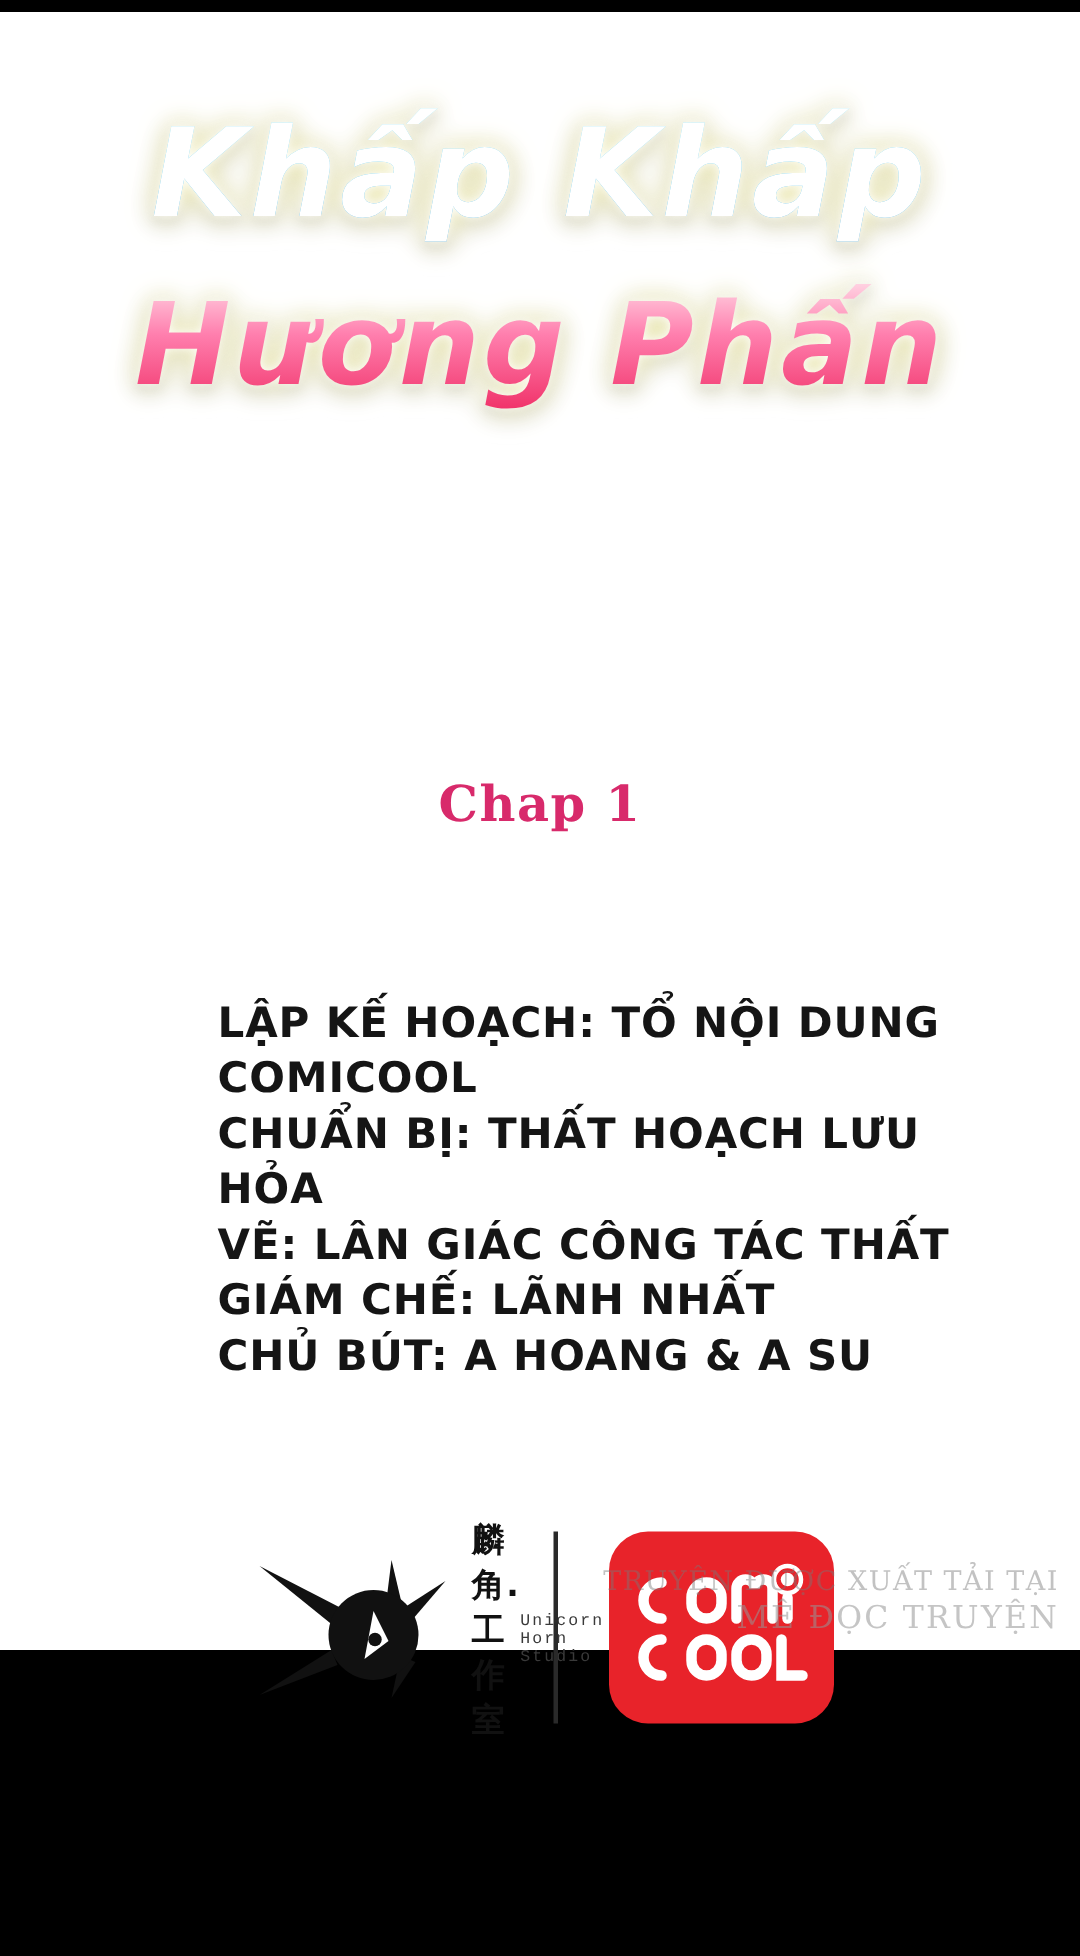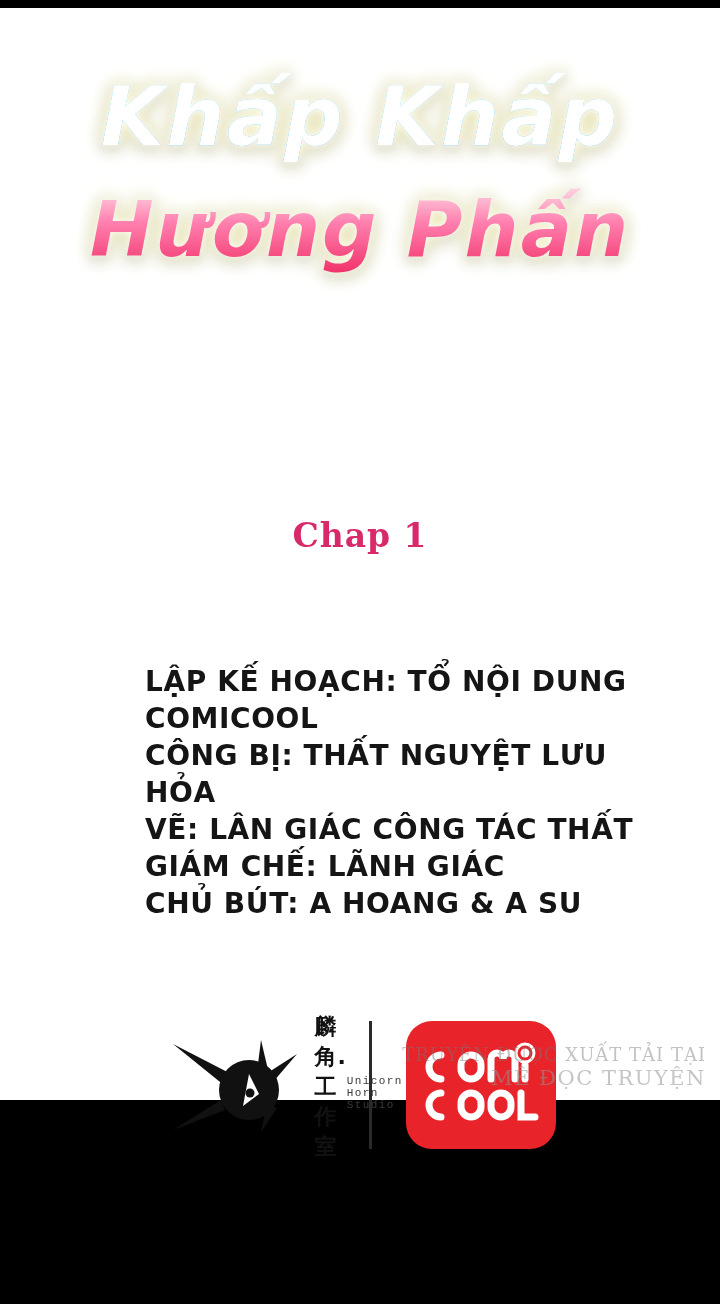--- a/index.html
+++ b/index.html
@@ -194,23 +194,23 @@
     <div class="title-block">
       <div class="title-line title-line-1">Khấp Khấp</div>
       <div class="title-line title-line-2">Hương Phấn</div>
     </div>
 
     <div class="chapter">Chap 1</div>
 
     <div class="credits">
       <div class="credit-line">LẬP KẾ HOẠCH: TỔ NỘI DUNG</div>
       <div class="credit-line">COMICOOL</div>
-      <div class="credit-line">CÔNG BỊ: THẤT NGUYỆT LƯU HỎA</div>
+      <div class="credit-line">CHUẨN BỊ: THẤT HOẠCH LƯU HỎA</div>
       <div class="credit-line">VẼ: LÂN GIÁC CÔNG TÁC THẤT</div>
-      <div class="credit-line">GIÁM CHẾ: LÃNH GIÁC</div>
+      <div class="credit-line">GIÁM CHẾ: LÃNH NHẤT</div>
       <div class="credit-line">CHỦ BÚT: A HOANG &amp; A SU</div>
     </div>
 
     <div class="logos">
 
       <div class="studio-logo">
         <div class="studio-mark">
           <svg width="150" height="95" viewBox="0 0 150 95" xmlns="http://www.w3.org/2000/svg">
 
             <polygon points="8,6 74,40 60,48" fill="#111111"></polygon>

